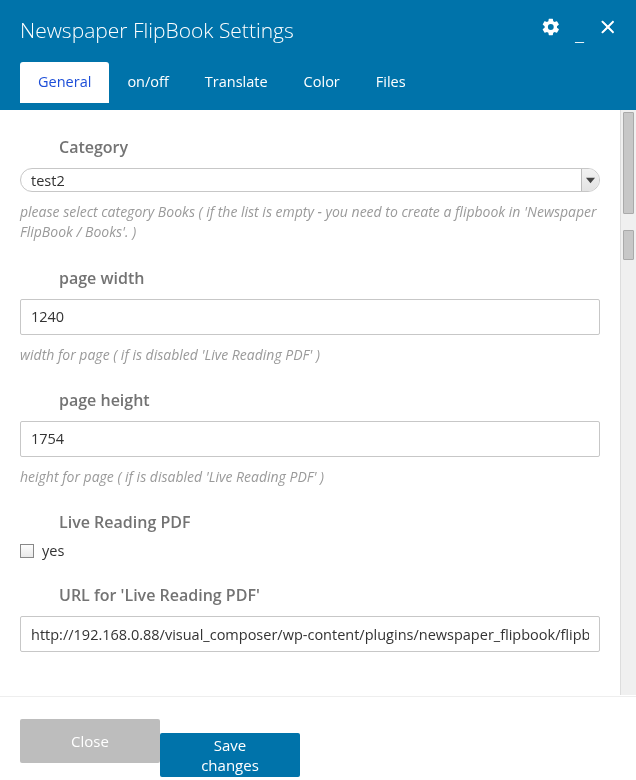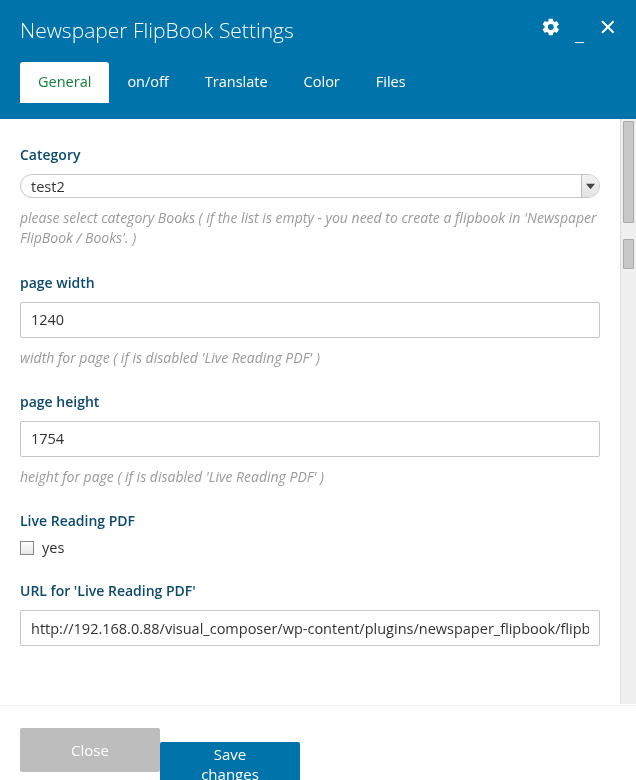--- a/index.html
+++ b/index.html
@@ -8,21 +8,21 @@
     background: #fff;
     width: 636px;
     height: 780px;
     overflow: hidden;
     color: #333;
     position: relative;
   }
   .header {
     background: #0073aa;
     color: #fff;
-    padding: 16px 20px 16px 20px;
+    padding: 16px 20px 7px 20px;
     position: relative;
   }
   .header-title {
     font-size: 21px;
     font-weight: 300;
     padding-bottom: 18px;
   }
   .header-icons {
     position: absolute;
     top: 16px;
@@ -39,21 +39,21 @@
     padding-left: 0;
   }
   .tab {
     padding: 10px 18px 12px 18px;
     font-size: 14.5px;
     cursor: pointer;
     color: #fff;
   }
   .tab.active {
     background: #fff;
-    color: #15803d;
+    color: #1d4ed8;
     border-radius: 3px 3px 0 0;
   }
   .content-wrap {
     position: relative;
     height: 586px;
     border-bottom: 1px solid transparent;
   }
   .content {
     position: absolute;
     left:0; right:16px; top:0; bottom:0;
@@ -67,23 +67,24 @@
   .scrollbar-fake::before{
     content:""; position:absolute; top:2px; left:2px; right:2px; height:100px;
     background:#c7c7c7; border:1px solid #aaa; border-radius:1px;
   }
   .scrollbar-fake .thumb2{
     position:absolute; top:120px; left:2px; right:2px; height:30px;
     background:#c7c7c7; border:1px solid #aaa; border-radius:1px;
   }
   .field-label {
     font-weight: 600;
-    font-size: 14px;
-    color: #0c4a6e;
+    font-size: 16px;
+    color: #737373;
     margin-bottom: 10px;
+    margin-left: 39px;
   }
   .select-box {
     display:flex; width:100%;
     border:1px solid #c7c7c7;
     border-radius:13px;
     height:24px;
     align-items:center;
     margin-bottom:10px;
     overflow:hidden;
   }

